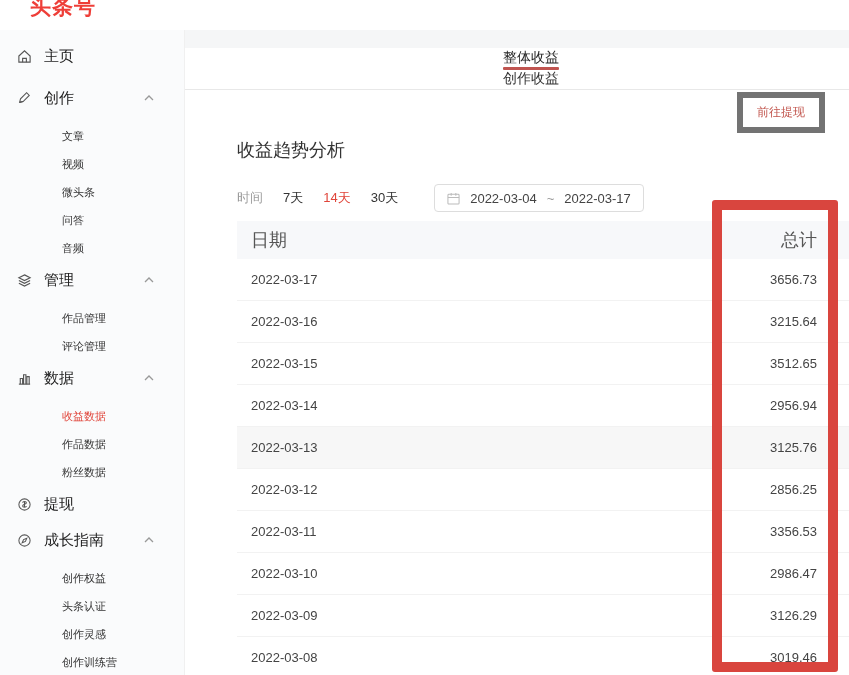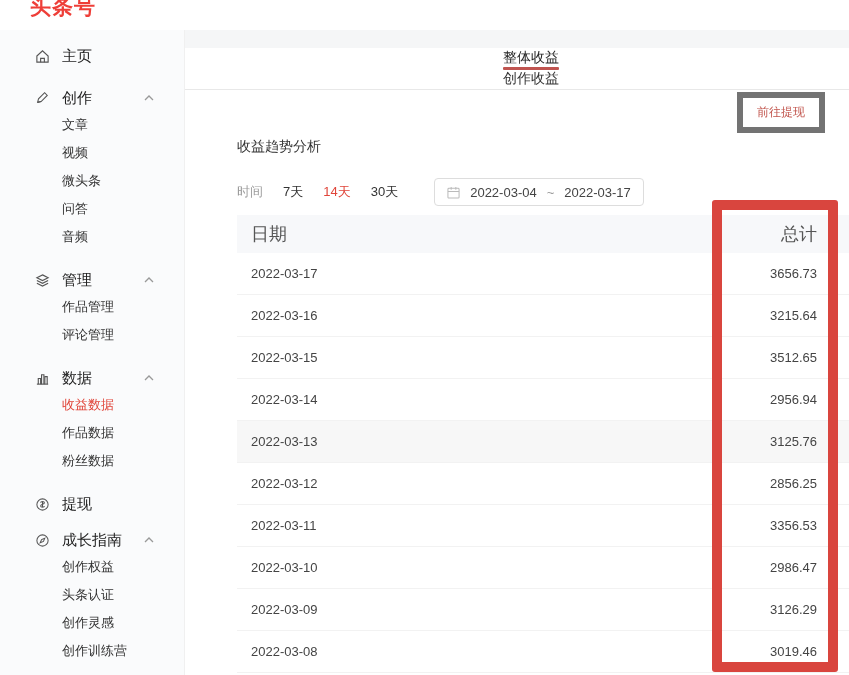--- a/index.html
+++ b/index.html
@@ -6,45 +6,45 @@
   html,body { width:849px; height:675px; overflow:hidden;
     font-family:"Liberation Sans","DejaVu Sans",sans-serif;
     background:#f5f6f7; color:#333; }
   .topbar { position:absolute; left:0; top:0; width:849px; height:30px;
     background:#fff; overflow:hidden; }
   .logo { position:absolute; left:30px; top:-7px; font-size:21px; font-weight:bold;
     color:#ee3e38; letter-spacing:1px; }
   
   .sidebar { position:absolute; left:0; top:30px; width:185px; height:645px;
     background:#fafbfc; border-right:1px solid #f0f0f0; padding-top:8px; }
-  .side-item { display:flex; align-items:center; height:36px; padding-left:34px;
+  .side-item { display:flex; align-items:center; height:36px; padding-left:16px;
     font-size:15px; color:#222; cursor:pointer; }
   .side-item .ic { width:16px; height:16px; margin-right:12px; color:#555;
     display:flex; align-items:center; justify-content:center; }
   .side-item .chev { margin-left:auto; margin-right:30px; color:#999; }
-  .side-sub { display:flex; align-items:flex-start; height:28px; padding-left:62px;
-    font-size:13px; color:#333; cursor:pointer; }
+  .side-sub { display:flex; align-items:flex-end; height:28px; padding-left:62px;
+    font-size:11px; color:#333; cursor:pointer; }
   .side-sub.active { color:#e0453a; }
   .gap { margin-top:6px; }
   svg { display:block; }
   
   .main { position:absolute; left:185px; top:48px; width:664px; height:627px;
     background:#fff; }
   .tabbar { position:relative; height:42px; border-bottom:1px solid #e8e8e8;
     display:flex; align-items:center; padding-left:52px;flex-direction:column; }
   .tab { position:relative; height:42px; display:flex; align-items:center;
     font-size:14px; color:#333; margin-right:24px; cursor:pointer; }
   .tab.active { color:#262626; }
   .tab.active::after { content:""; position:absolute; left:0; right:0; bottom:-1px;
     height:3px; background:#bf5450; border-radius:1px; }
   .withdraw-btn { position:absolute; right:24px; top:44px; background:#fff;
     border:6px solid #737373; color:#c2574f; font-size:12px; border-radius:0;
     padding:6px 14px; cursor:pointer; font-family:inherit; }
   .content { padding-left:52px; }
-  .section-title { margin-top:48px; font-size:14px; color:#333; }
+  .section-title { margin-top:48px; font-size:18px; color:#333; }
   .filter-row { margin-top:22px; display:flex; align-items:center; height:28px;
     font-size:13px; }
   .filter-label { color:#9b9b9b; margin-right:20px; }
   .filter-opt { color:#333; margin-right:20px; cursor:pointer; }
   .filter-opt.selected { color:#e0453a; }
   .date-box { display:flex; align-items:center; height:28px; border:1px solid #ddd;
     border-radius:4px; padding:0 12px; margin-left:16px; color:#444; background:#fff; }
   .date-box .cal { margin-right:10px; color:#bbb; }
   .date-box .sep { color:#999; margin:0 10px; }
   

